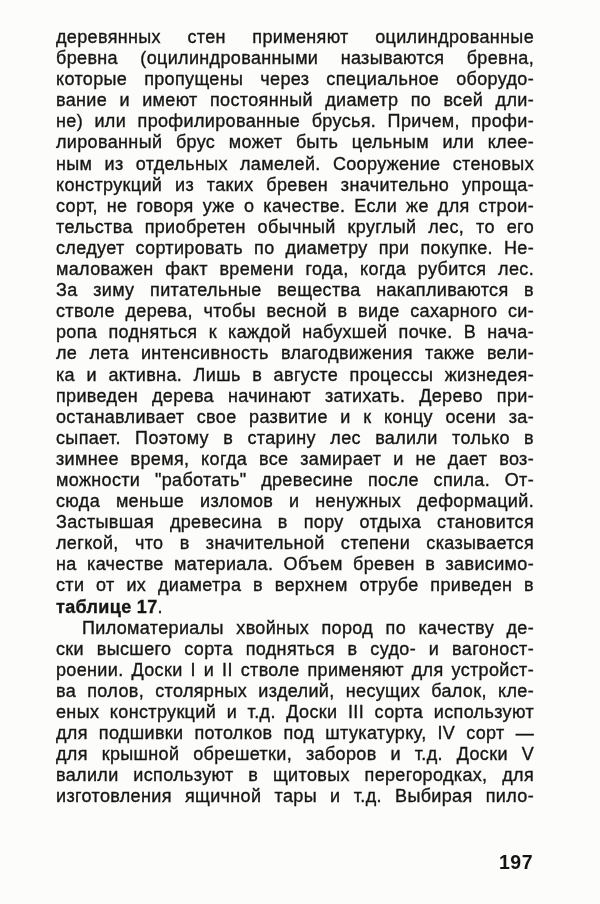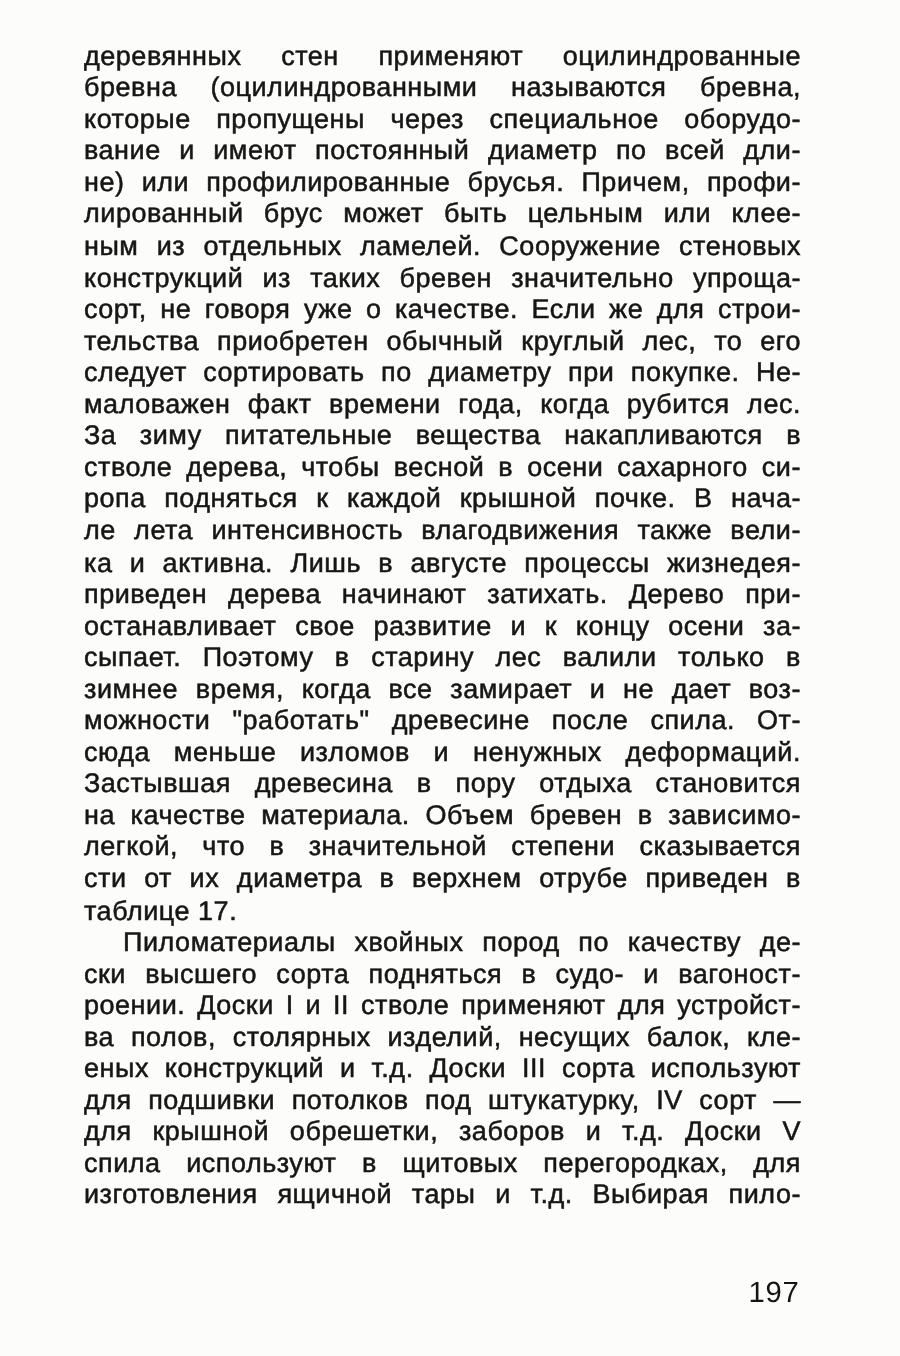--- a/index.html
+++ b/index.html
@@ -34,28 +34,28 @@
     white-space: nowrap;
   }
   .line.just {
     white-space: normal;
     text-align: justify;
     text-align-last: justify;
   }
   .line.indent span:first-child {
     padding-left: 26px;
   }
-  .bold   { font-weight: normal; }
+  .bold   { font-weight: bold; }
   .italic { }
   .page-number {
     position: absolute;
     top: 851px;
     right: 67px;
     font-size: 19.5px;
-    font-weight: normal;
+    font-weight: bold;
     letter-spacing: 0.5px;
     color: #141414;
   }
 </style>
 </head>
 <body>
 
 <div class="book-page" style="background: rgb(252, 252, 250);">
   <div class="text-column" style="color: rgb(22, 22, 22);">
       <div class="line just"><span>деревянных стен применяют оцилиндрованные</span></div>
@@ -64,39 +64,39 @@
       <div class="line just"><span>вание и имеют постоянный диаметр по всей дли-</span></div>
       <div class="line just"><span>не) или профилированные брусья. Причем, профи-</span></div>
       <div class="line just"><span>лированный брус может быть цельным или клее-</span></div>
       <div class="line just"><span>ным из отдельных ламелей. Сооружение стеновых</span></div>
       <div class="line just"><span>конструкций из таких бревен значительно упроща-</span></div>
       <div class="line just"><span>сорт, не говоря уже о качестве. Если же для строи-</span></div>
       <div class="line just"><span>тельства приобретен обычный круглый лес, то его</span></div>
       <div class="line just"><span>следует сортировать по диаметру при покупке. Не-</span></div>
       <div class="line just"><span>маловажен факт времени года, когда рубится лес.</span></div>
       <div class="line just"><span>За зиму питательные вещества накапливаются в</span></div>
-      <div class="line just"><span>стволе дерева, чтобы весной в осени сахарного си-</span></div>
-      <div class="line just"><span>ропа подняться к каждой крышной почке. В нача-</span></div>
+      <div class="line just"><span>стволе дерева, чтобы весной в виде сахарного си-</span></div>
+      <div class="line just"><span>ропа подняться к каждой набухшей почке. В нача-</span></div>
       <div class="line just"><span>ле лета интенсивность влагодвижения также вели-</span></div>
       <div class="line just"><span>ка и активна. Лишь в августе процессы жизнедея-</span></div>
       <div class="line just"><span>приведен дерева начинают затихать. Дерево при-</span></div>
       <div class="line just"><span>останавливает свое развитие и к концу осени за-</span></div>
       <div class="line just"><span>сыпает. Поэтому в старину лес валили только в</span></div>
       <div class="line just"><span>зимнее время, когда все замирает и не дает воз-</span></div>
       <div class="line just"><span>можности "работать" древесине после спила. От-</span></div>
       <div class="line just"><span>сюда меньше изломов и ненужных деформаций.</span></div>
       <div class="line just"><span>Застывшая древесина в пору отдыха становится</span></div>
+      <div class="line just"><span>легкой, что в значительной степени сказывается</span></div>
       <div class="line just"><span>на качестве материала. Объем бревен в зависимо-</span></div>
-      <div class="line just"><span>легкой, что в значительной степени сказывается</span></div>
       <div class="line just"><span>сти от их диаметра в верхнем отрубе приведен в</span></div>
       <div class="line"><span class="bold">таблице 17</span><span>.</span></div>
       <div class="line just indent"><span class="italic">Пиломатериалы</span><span> хвойных пород по качеству де-</span></div>
       <div class="line just"><span>ски высшего сорта подняться в судо- и вагоност-</span></div>
       <div class="line just"><span>роении. Доски I и II стволе применяют для устройст-</span></div>
       <div class="line just"><span>ва полов, столярных изделий, несущих балок, кле-</span></div>
       <div class="line just"><span>еных конструкций и т.д. Доски III сорта используют</span></div>
       <div class="line just"><span>для подшивки потолков под штукатурку, IV сорт —</span></div>
       <div class="line just"><span>для крышной обрешетки, заборов и т.д. Доски V</span></div>
-      <div class="line just"><span>спила используют в щитовых перегородках, для</span></div>
+      <div class="line just"><span>валили используют в щитовых перегородках, для</span></div>
       <div class="line just"><span>изготовления ящичной тары и т.д. Выбирая пило-</span></div>
     </div>
   <div class="page-number">197</div>
 </div>
 
 </body></html>

